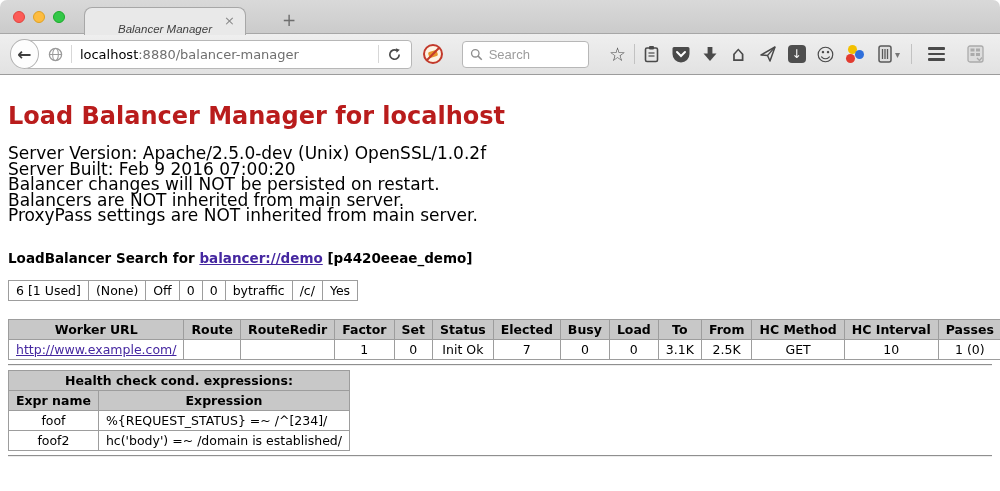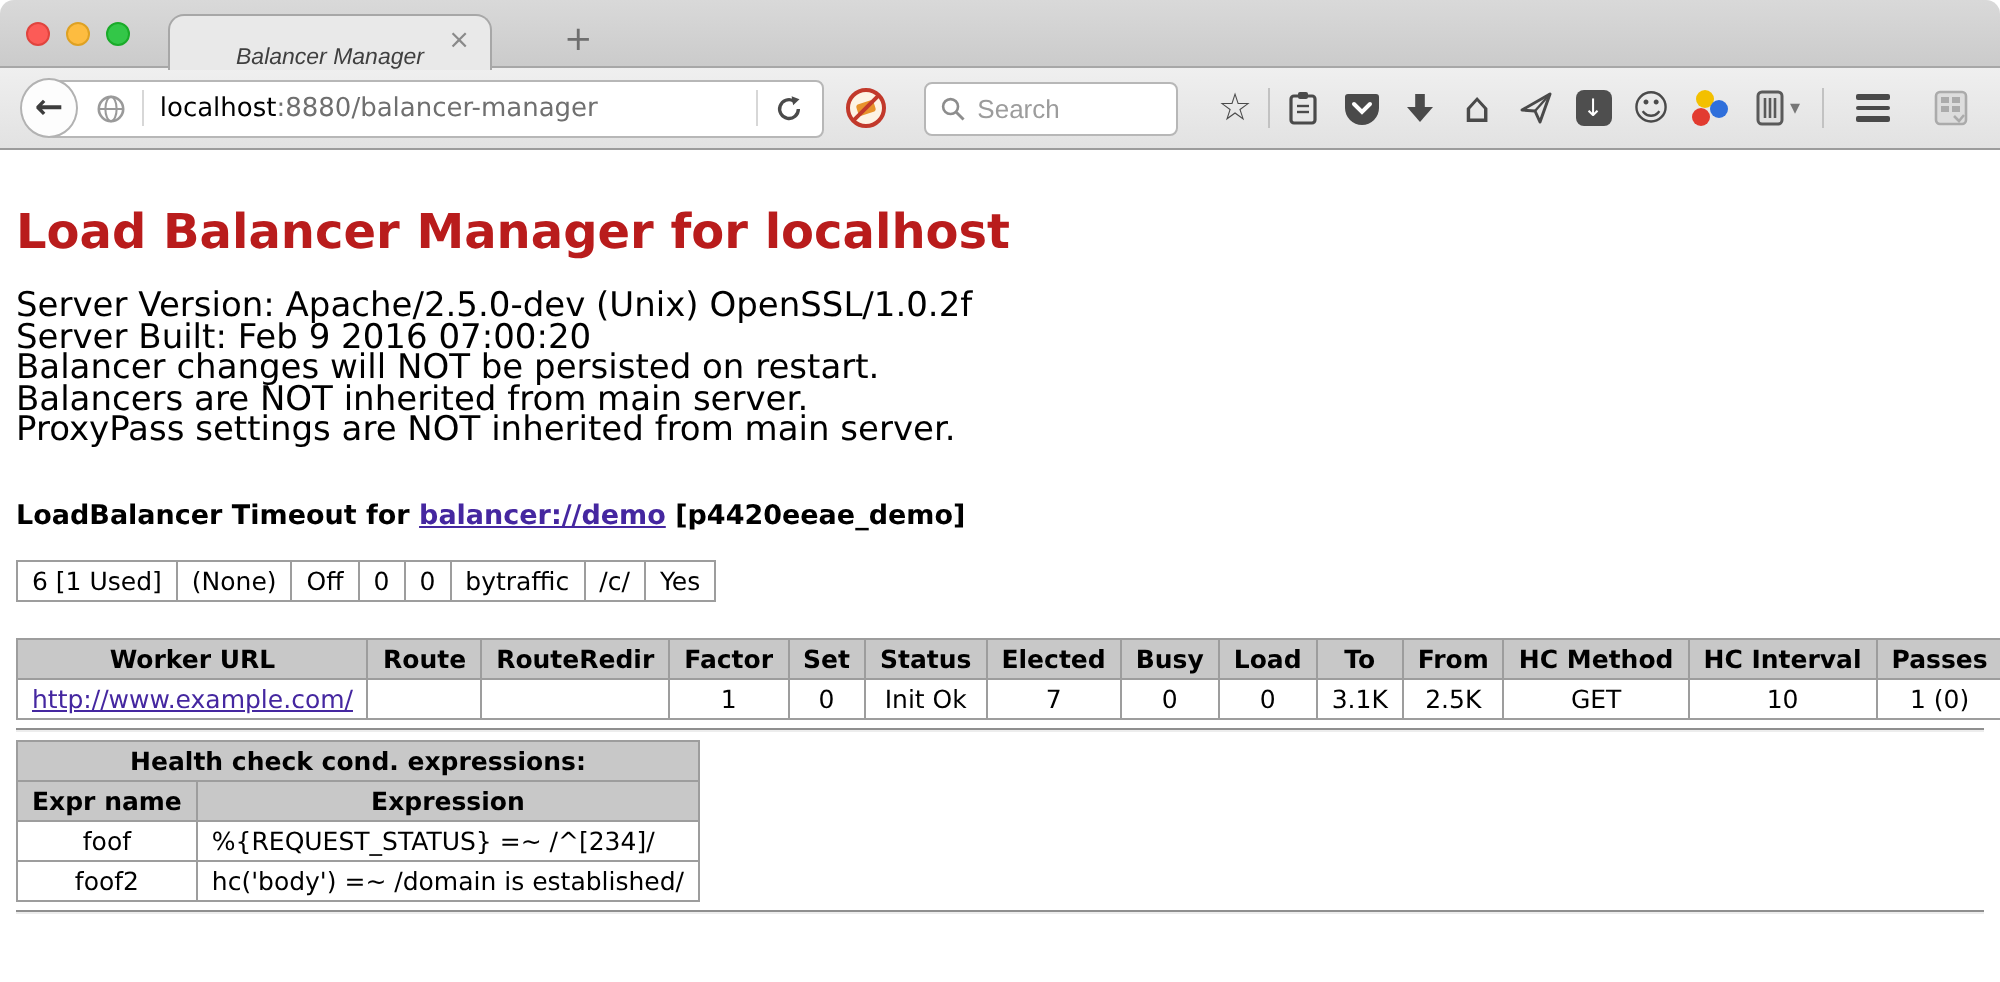--- a/index.html
+++ b/index.html
@@ -217,21 +217,21 @@
     <h1>Load Balancer Manager for localhost</h1>
 
     <div>
       <div class="info-line">Server Version: Apache/2.5.0-dev (Unix) OpenSSL/1.0.2f</div>
       <div class="info-line">Server Built: Feb 9 2016 07:00:20</div>
       <div class="info-line">Balancer changes will NOT be persisted on restart.</div>
       <div class="info-line">Balancers are NOT inherited from main server.</div>
       <div class="info-line">ProxyPass settings are NOT inherited from main server.</div>
     </div>
 
-    <h3 class="lb"><span>LoadBalancer Timeout for </span><a class="plink" href="#">balancer://demo</a><span> [p4420eeae_demo]</span></h3>
+    <h3 class="lb"><span>LoadBalancer Search for </span><a class="plink" href="#">balancer://demo</a><span> [p4420eeae_demo]</span></h3>
 
     <table>
       <tbody>
       <tr>
         <td>6 [1 Used]</td>
         <td>(None)</td>
         <td>Off</td>
         <td>0</td>
         <td>0</td>
         <td>bytraffic</td>

